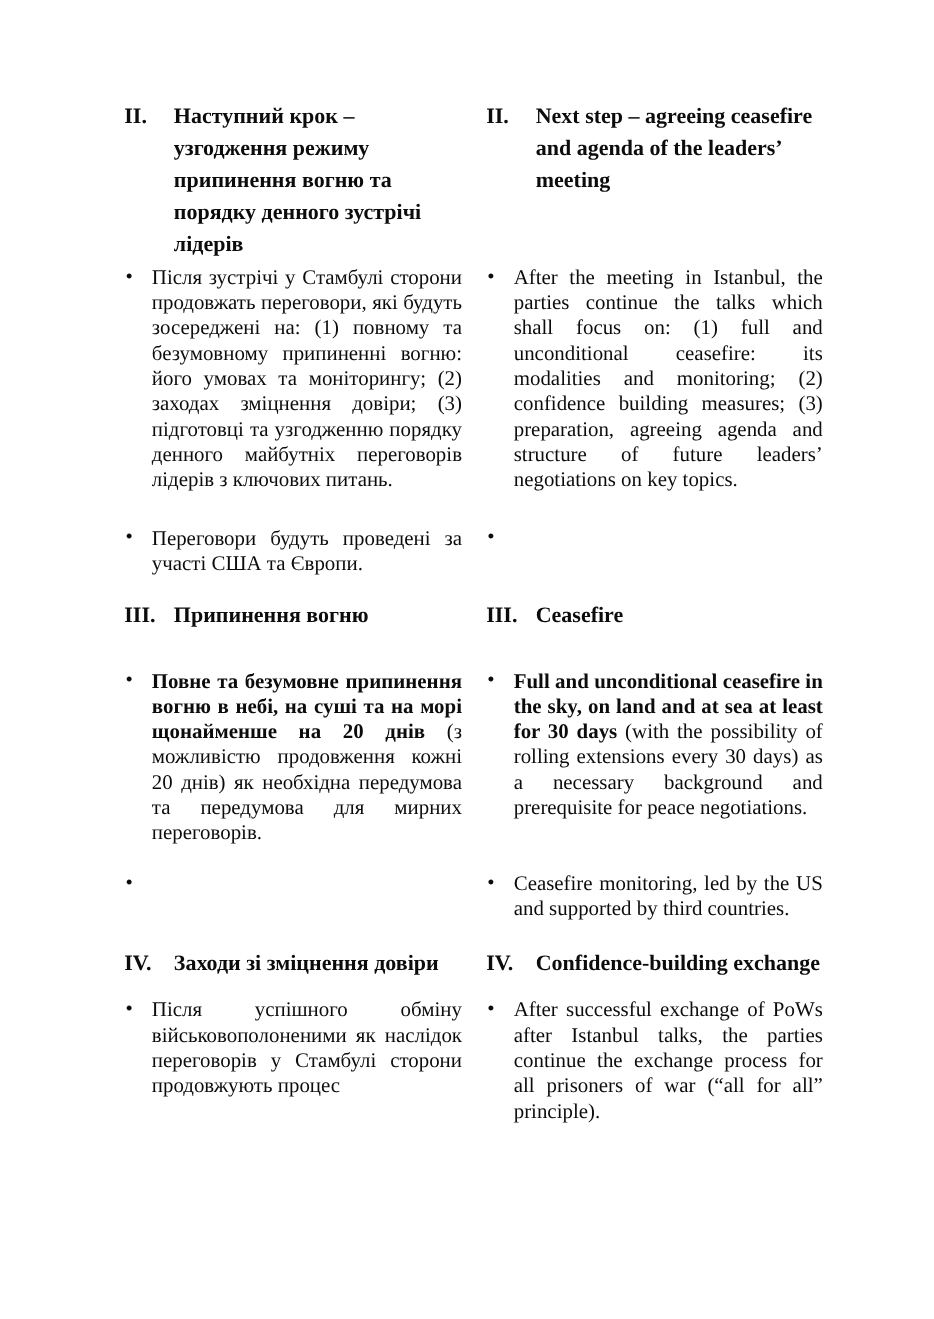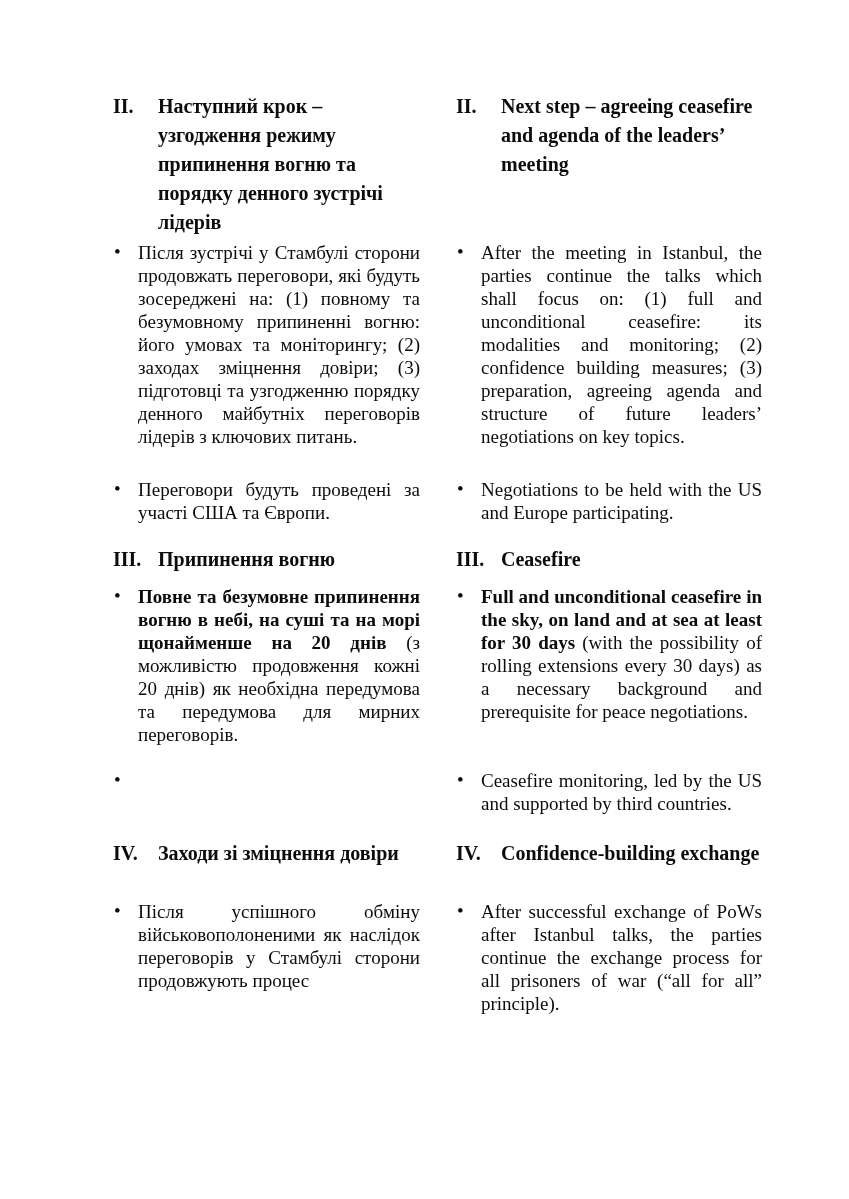--- a/index.html
+++ b/index.html
@@ -14,29 +14,29 @@
   }
   #doc {
     position: absolute;
     left: 113px;
     top: 92px;
     width: 636px;
   }
   .row {
     display: grid;
     grid-template-columns: 307px 306px;
-    column-gap: 36px;
+    column-gap: 22px;
   }
   .row:nth-child(1) { margin-bottom: 4px; }
   .row:nth-child(2) { margin-bottom: 30px; }
   .row:nth-child(3) { margin-bottom: 21px; }
-  .row:nth-child(4) { margin-bottom: 11px; }
+  .row:nth-child(4) { margin-bottom: 34px; }
   .row:nth-child(5) { margin-bottom: 23px; }
   .row:nth-child(6) { margin-bottom: 24px; }
-  .row:nth-child(7) { margin-bottom: 32px; }
+  .row:nth-child(7) { margin-bottom: 16px; }
   .cell { position: relative; hyphens: none; }
   .heading {
     font-weight: 700;
     font-size: 20px;
     line-height: 29px;
     padding-left: 45px;
     text-align: left;
   }
   .heading .num {
     position: absolute;
@@ -64,21 +64,21 @@
     <div class="row">
       <div class="cell heading ua"><span class="num">II.</span><span>Наступний крок – узгодження режиму припинення вогню та порядку денного зустрічі лідерів</span></div>
       <div class="cell heading en"><span class="num">II.</span><span>Next step – agreeing ceasefire and agenda of the leaders’ meeting</span></div>
     </div>
     <div class="row">
       <div class="cell bullet ua"><span class="dot">•</span><span><span>Після зустрічі у Стамбулі сторони продовжать переговори, які будуть зосереджені на: (1) повному та безумовному припиненні вогню: його умовах та моніторингу; (2) заходах зміцнення довіри; (3) підготовці та узгодженню порядку денного майбутніх переговорів лідерів з ключових питань.</span></span></div>
       <div class="cell bullet en"><span class="dot">•</span><span><span>After the meeting in Istanbul, the parties continue the talks which shall focus on: (1) full and unconditional ceasefire: its modalities and monitoring; (2) confidence building measures; (3) preparation, agreeing agenda and structure of future leaders’ negotiations on key topics.</span></span></div>
     </div>
     <div class="row">
       <div class="cell bullet ua"><span class="dot">•</span><span><span>Переговори будуть проведені за участі США та Європи.</span></span></div>
-      <div class="cell bullet en"><span class="dot">•</span><span><span>Negotiations to be held with the US and Europe participating.</span></span></div>
+      <div class="cell bullet en"><span class="dot">•</span></div>
     </div>
     <div class="row">
       <div class="cell heading ua"><span class="num">III.</span><span>Припинення вогню</span></div>
       <div class="cell heading en"><span class="num">III.</span><span>Ceasefire</span></div>
     </div>
     <div class="row">
       <div class="cell bullet ua"><span class="dot">•</span><span><span class="b">Повне та безумовне припинення вогню в небі, на суші та на морі щонайменше на 20 днів</span><span> (з можливістю продовження кожні 20 днів) як необхідна передумова та передумова для мирних переговорів.</span></span></div>
       <div class="cell bullet en"><span class="dot">•</span><span><span class="b">Full and unconditional ceasefire in the sky, on land and at sea at least for 30 days</span><span> (with the possibility of rolling extensions every 30 days) as a necessary background and prerequisite for peace negotiations.</span></span></div>
     </div>
     <div class="row">

